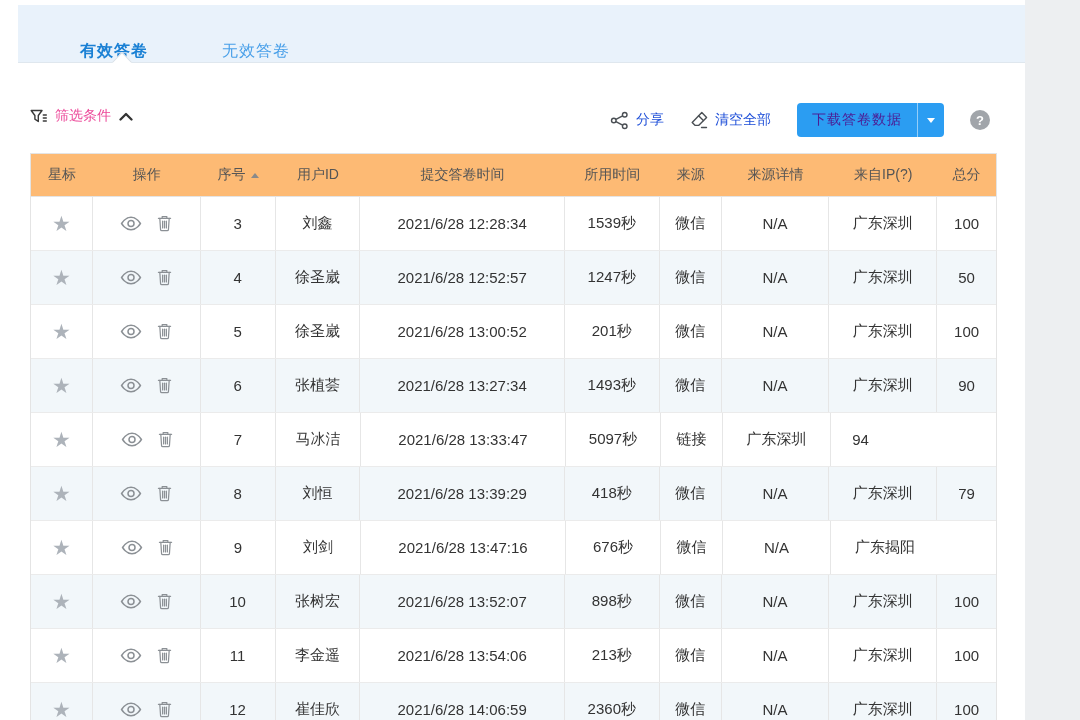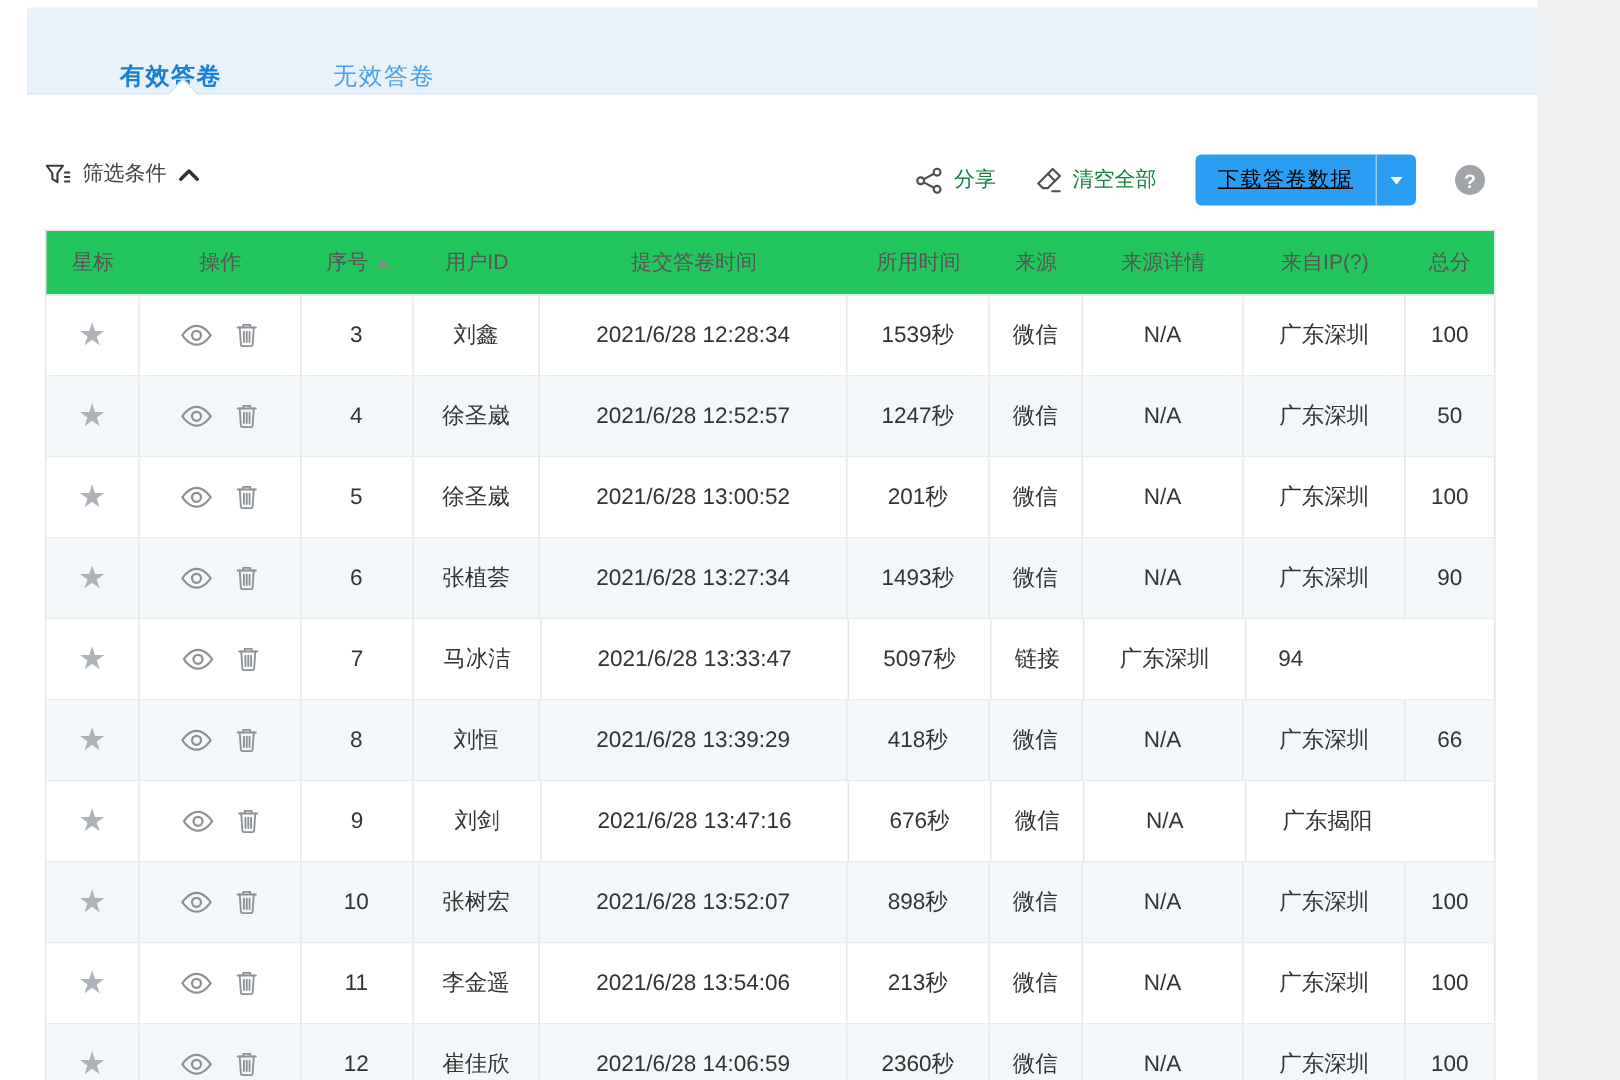--- a/index.html
+++ b/index.html
@@ -15,33 +15,33 @@
   
   .tabbar{position:absolute;left:18px;top:5px;width:1007px;height:57px;background:#e9f2fb;border-bottom:1px solid #dfe7ee;}
   .tab{position:absolute;top:36px;font-size:16px;cursor:pointer;letter-spacing:1px;}
   .tab-active{left:62px;color:#1a80d4;font-weight:bold;}
   .tab-inactive{left:204px;color:#4aa0e9;}
   .notch{position:absolute;left:97px;top:50px;width:13px;height:13px;background:#ffffff;
     border-left:1px solid #d8e0e8;border-top:1px solid #d8e0e8;transform:rotate(45deg);}
 
   
   .filter-toggle{position:absolute;left:30px;top:107px;display:flex;align-items:center;gap:8px;cursor:pointer;}
-  .filter-label{font-size:14px;color:#404040;}
+  .filter-label{font-size:14px;color:#ec4899;}
   .toolbar{position:absolute;top:102px;left:380px;right:90px;height:36px;display:flex;align-items:center;justify-content:flex-end;gap:26px;}
-  .tool-link{display:flex;align-items:center;gap:7px;font-size:14px;color:#15803d;cursor:pointer;}
-  .download-btn{display:flex;height:34px;background:#2b9df2;border-radius:4px;color:#000000;font-size:14px;cursor:pointer;overflow:hidden;text-decoration:underline;}
+  .tool-link{display:flex;align-items:center;gap:7px;font-size:14px;color:#1d4ed8;cursor:pointer;}
+  .download-btn{display:flex;height:34px;background:#2b9df2;border-radius:4px;color:#4c1d95;font-size:14px;cursor:pointer;overflow:hidden;}
   .download-main{padding:0 15px;display:flex;align-items:center;letter-spacing:1px;}
   .download-caret{width:26px;display:flex;align-items:center;justify-content:center;border-left:1px solid rgba(255,255,255,.5);}
   .caret-down{width:0;height:0;border-left:4.5px solid transparent;border-right:4.5px solid transparent;border-top:5.5px solid #ffffff;}
   .help-btn{width:20px;height:20px;border-radius:50%;background:#a1a5aa;color:#fff;font-size:13px;font-weight:bold;
     display:flex;align-items:center;justify-content:center;cursor:pointer;}
 
   
   .table{position:absolute;left:30px;top:153px;width:967px;border:1px solid #e4e4e4;border-bottom:none;box-sizing:border-box;}
-  .thead{display:flex;height:42px;background:#22c55e;border-bottom:1px solid #e4e4e4;}
+  .thead{display:flex;height:42px;background:#fdba74;border-bottom:1px solid #e4e4e4;}
   .th{display:flex;align-items:center;justify-content:center;gap:5px;font-size:14px;color:#555;box-sizing:border-box;}
   .tr{display:flex;height:53px;border-bottom:1px solid #ebebeb;background:#ffffff;}
   .tr:nth-child(even){background:#f2f7fa;}
   .td{display:flex;align-items:center;justify-content:center;font-size:15px;color:#333;
       border-right:1px solid #e6e6e6;box-sizing:border-box;}
   .td:last-child{border-right:none;}
   .c0{width:62px;}.c1{width:108px;}.c2{width:75px;text-align:right;}.c3{width:85px;}.c4{width:205px;}
   .c5{width:95px;}.c6{width:62px;}.c7{width:108px;}.c8{width:108px;}.c9{width:59px;}
   .ops{gap:15px;}
   .icon-btn{display:flex;align-items:center;cursor:pointer;}
@@ -326,21 +326,21 @@
         </svg>
       </span>
     </div>
     <div class="td c2">8</div>
     <div class="td c3">刘恒</div>
     <div class="td c4">2021/6/28 13:39:29</div>
     <div class="td c5">418秒</div>
     <div class="td c6">微信</div>
     <div class="td c7">N/A</div>
     <div class="td c8">广东深圳</div>
-    <div class="td c9">66</div>
+    <div class="td c9">79</div>
   </div>
 
   <div class="tr">
     <div class="td c0">
       <span class="star">★</span>
     </div>
     <div class="td c1 ops">
       <span class="icon-btn">
         <svg width="22" height="15" viewBox="0 0 22 15" fill="none" stroke="#8b9095" stroke-width="1.5">
           <path d="M11 1.2 C5.5 1.2 1.6 7.5 1.6 7.5 S5.5 13.8 11 13.8 S20.4 7.5 20.4 7.5 S16.5 1.2 11 1.2 Z"></path>

